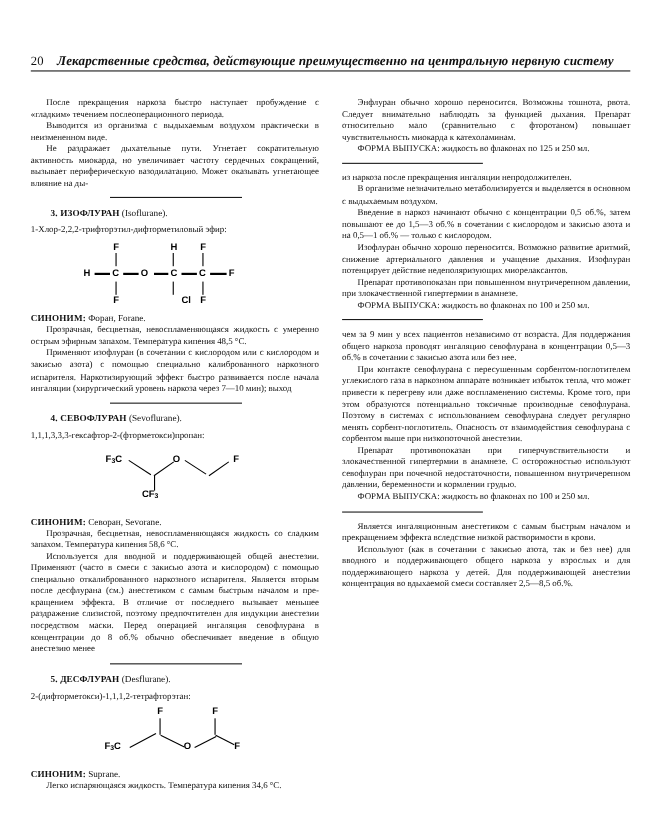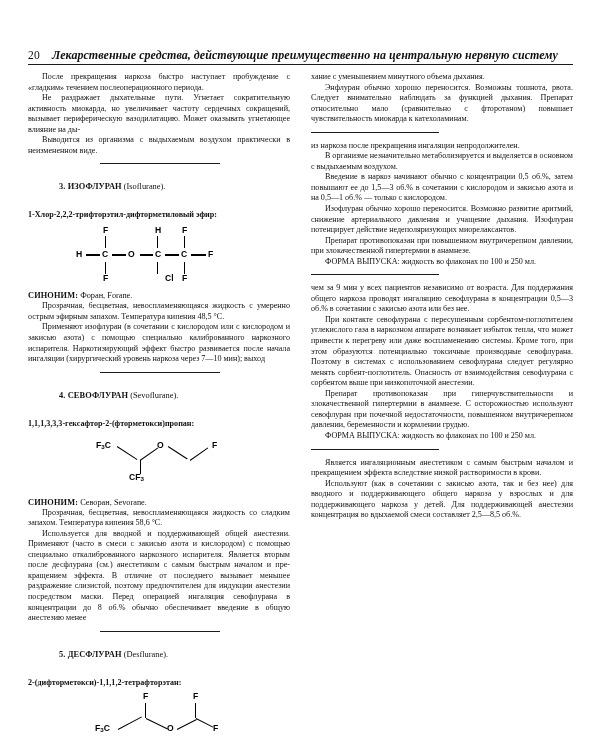--- a/index.html
+++ b/index.html
@@ -60,21 +60,21 @@
   
   .cols {
     position: absolute;
     left: 28px;
     top: 72px;
     width: 545px;
     height: 660px;
   }
   .col {
     position: absolute;
-    top: 0;
+    top: 16px;
     width: 262px;
     height: 100%;
   }
   .col.left  { left: 0; }
   .col.right { left: 283px; }
 
   p.t {
     margin: 0;
     font-size: 8.1px;
     line-height: 10.55px;
@@ -91,39 +91,38 @@
     margin: 7px 0 8px 0;
     width: 120px;
     height: 0;
     border-top: 1.3px solid #1a1a1a;
     margin-left: 72px;
   }
   .sep.r { margin-left: 0px; width: 128px; }
 
   
   .drug-h {
-    margin: 17px;
+    margin: 4px;
     font-size: 8.4px;
     line-height: 11px;
     text-indent: 14px;
     font-family: Liberation Serif, serif;
   }
   .drug-h .name {
     font-weight: bold;
     letter-spacing: .1px;
   }
   .drug-h .lat {
     font-weight: normal;
   }
   .iupac {
     margin: 0 0 0 0;
     font-size: 8.1px;
     line-height: 11px;
     text-indent: 0px;
-    font-weight: bold;
   }
   .synonym {
     margin: 0;
     font-size: 8.3px;
     line-height: 11px;
     text-indent: 0px;
   }
   .synonym .lbl { font-weight: bold; letter-spacing:.15px; }
 
   
@@ -175,22 +174,22 @@
     <span class="pageno">20</span>
     <span class="title">Лекарственные средства, действующие преимущественно на центральную нервную систему</span>
   </div>
   <div class="rule-head"></div>
 
   <div class="cols">
 
     <div class="col left">
 
       <p class="t">После прекращения наркоза быстро наступает пробужде­ние с «гладким» течением послеоперационного периода.</p>
+      <p class="t">Выводится из организма с выдыхаемым воздухом прак­тически в неизмененном виде.</p>
       <p class="t">Не раздражает дыхательные пути. Угнетает сократи­тельную активность миокарда, но увеличивает частоту сердечных сокращений, вызывает периферическую вазо­дилатацию. Может оказывать угнетающее влияние на ды-</p>
-      <p class="t">Выводится из организма с выдыхаемым воздухом прак­тически в неизмененном виде.</p>
 
       <div class="sep"></div>
 
       <p class="drug-h">
         <span class="name">3. ИЗОФЛУРАН</span>
         <span class="lat">(Isoflurane).</span>
       </p>
       <p class="iupac">1-Хлор-2,2,2-трифторэтил-дифторметиловый эфир:</p>
 
       <div class="struct s-iso">
@@ -285,22 +284,22 @@
       <p class="synonym">
         <span class="lbl">СИНОНИМ:</span>
         <span>Suprane.</span>
       </p>
       <p class="t">Легко испаряющаяся жидкость. Температура кипе­ния 34,6 °С.</p>
 
     </div>
 
     <div class="col right">
 
-      <p class="t cont">хание с уменьшением минутного объема дыхания.</p>
       <p class="t">Энфлуран обычно хорошо переносится. Возможны тошнота, рвота. Следует внимательно наблюдать за функ­цией дыхания. Препарат относительно мало (сравнительно с фторотаном) повышает чувствительность миокарда к катехоламинам.</p>
+      <p class="t">ФОРМА ВЫПУСКА: жидкость во флаконах по 125 и 250 мл.</p>
 
       <div class="sep r"></div>
 
       <p class="t cont">из наркоза после прекращения ингаляции непродолжи­телен.</p>
       <p class="t">В организме незначительно метаболизируется и выде­ляется в основном с выдыхаемым воздухом.</p>
       <p class="t">Введение в наркоз начинают обычно с концентрации 0,5 об.%, затем повышают ее до 1,5—3 об.% в сочетании с кислородом и закисью азота и на 0,5—1 об.% — только с кислородом.</p>
       <p class="t">Изофлуран обычно хорошо переносится. Возможно развитие аритмий, снижение артериального давления и учащение дыхания. Изофлуран потенцирует действие не­деполяризующих миорелаксантов.</p>
       <p class="t">Препарат противопоказан при повышенном внутри­черепном давлении, при злокачественной гипертермии в анамнезе.</p>
       <p class="t">ФОРМА ВЫПУСКА: жидкость во флаконах по 100 и 250 мл.</p>
 

